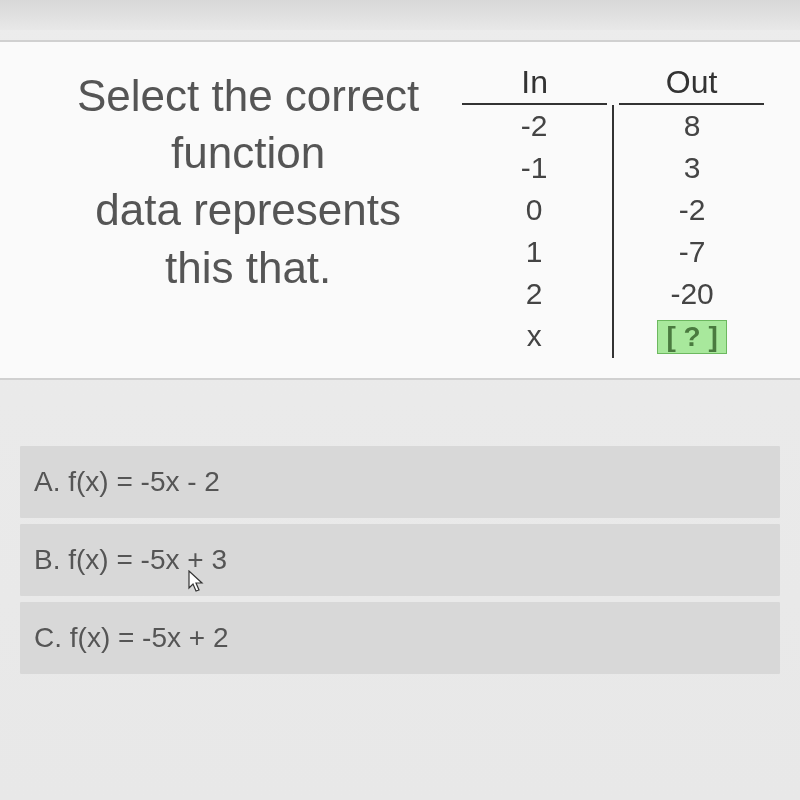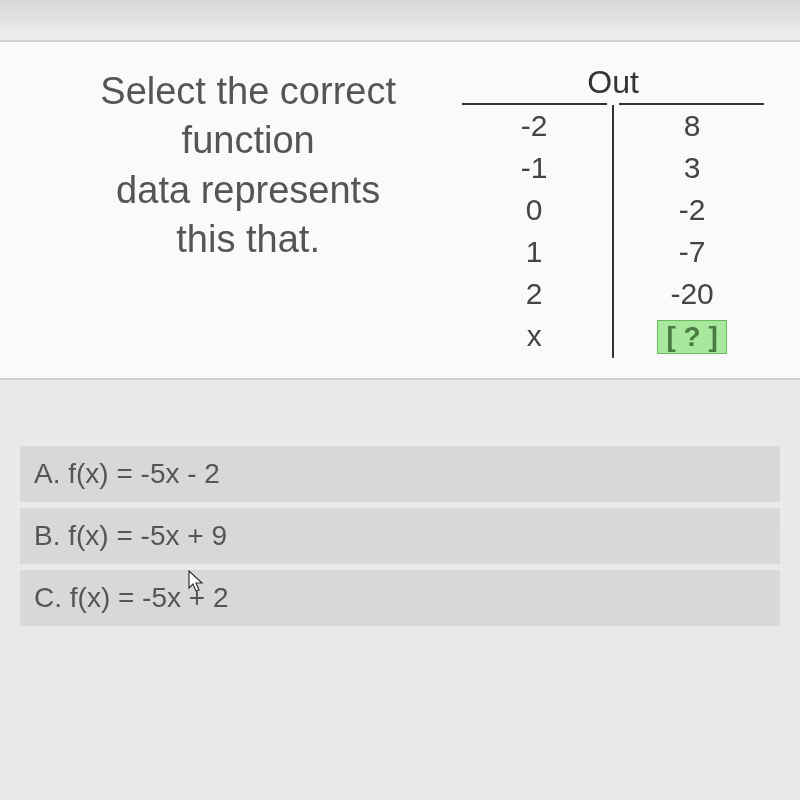--- a/index.html
+++ b/index.html
@@ -30,21 +30,21 @@
     .question-row {
       display: flex;
       align-items: flex-start;
       background: #fafafa;
       padding: 20px 30px 20px 50px;
       border-top: 2px solid #d0d0d0;
       border-bottom: 2px solid #d0d0d0;
     }
     .prompt {
       flex: 1.2;
-      font-size: 38px;
+      font-size: 44px;
       color: #555;
       text-align: center;
       line-height: 1.3;
       padding-top: 5px;
       padding-right: 10px;
     }
     .table-wrap {
       flex: 0.95;
       display: flex;
       flex-direction: column;
@@ -103,21 +103,21 @@
     }
     .spacer {
       height: 60px;
     }
     .options {
       padding: 0 20px;
     }
     .option {
       background: #d8d8d8;
       margin: 6px 0;
-      padding: 12px 14px;
+      padding: 20px 14px;
       font-size: 28px;
       color: #555;
       cursor: pointer;
       border-radius: 1px;
     }
     .cursor {
       position: absolute;
       left: 188px;
       top: 570px;
       font-size: 22px;
@@ -133,20 +133,21 @@
   <div class="content-area">
     <div class="question-row">
       <div class="prompt">
         <span>Select the correct</span><br>
         <span>function</span><br>
         <span>data represents</span><br>
         <span>this that.</span>
       </div>
       <div class="table-wrap">
         <div class="thead">
+          <div class="col">In</div>
           <div class="col">Out</div>
         </div>
         <div class="thead-underline">
           <div class="uline"></div>
           <div class="uline"></div>
         </div>
         <div class="tbody">
           <div class="tcol">
             <div class="cell">-2</div>
             <div class="cell">-1</div>
@@ -167,21 +168,21 @@
             </div>
           </div>
         </div>
       </div>
     </div>
 
     <div class="spacer"></div>
 
     <div class="options">
       <div class="option">A. f(x) = -5x - 2</div>
-      <div class="option">B. f(x) = -5x + 9</div>
+      <div class="option">B. f(x) = -5x + 3</div>
       <div class="option">C. f(x) = -5x + 2</div>
     </div>
   </div>
 
   <div class="cursor">
     <svg width="18" height="24" viewBox="0 0 18 24">
       <path d="M1 1 L1 18 L5 14 L8 21 L11 20 L8 13 L14 13 Z" fill="#fff" stroke="#333" stroke-width="1.2"></path>
     </svg>
   </div>
 </div>

